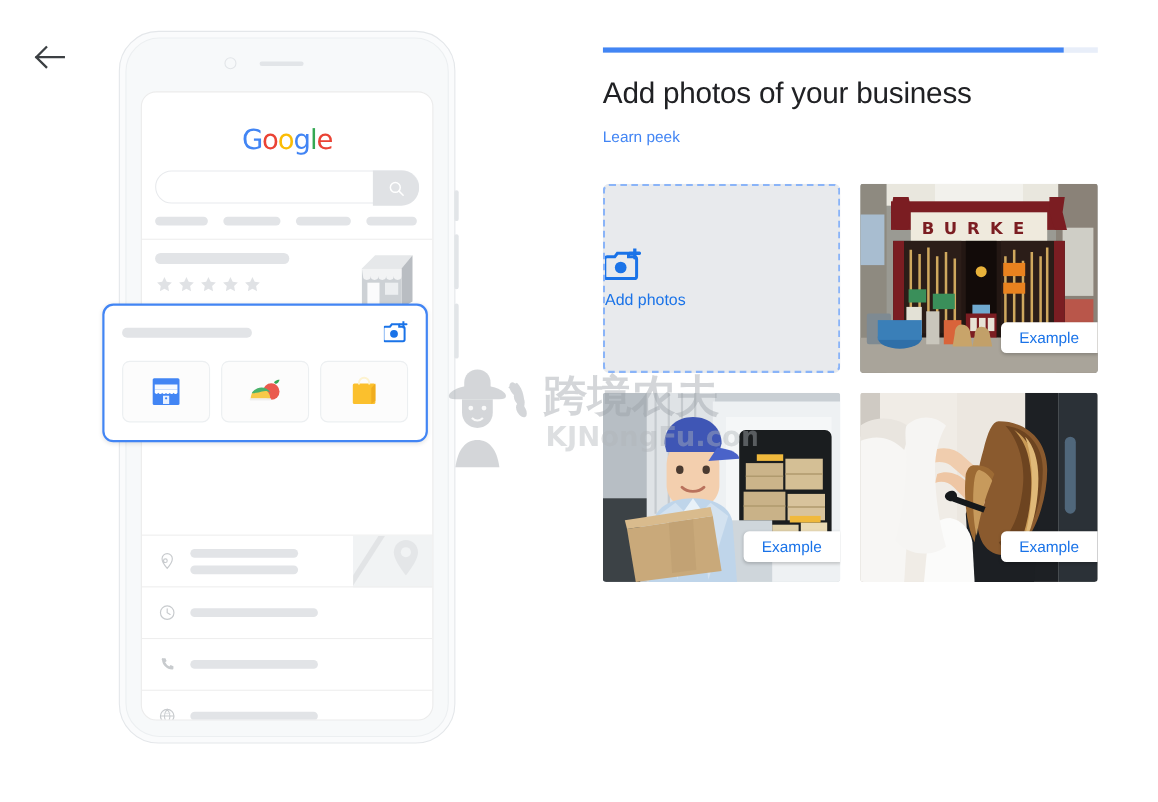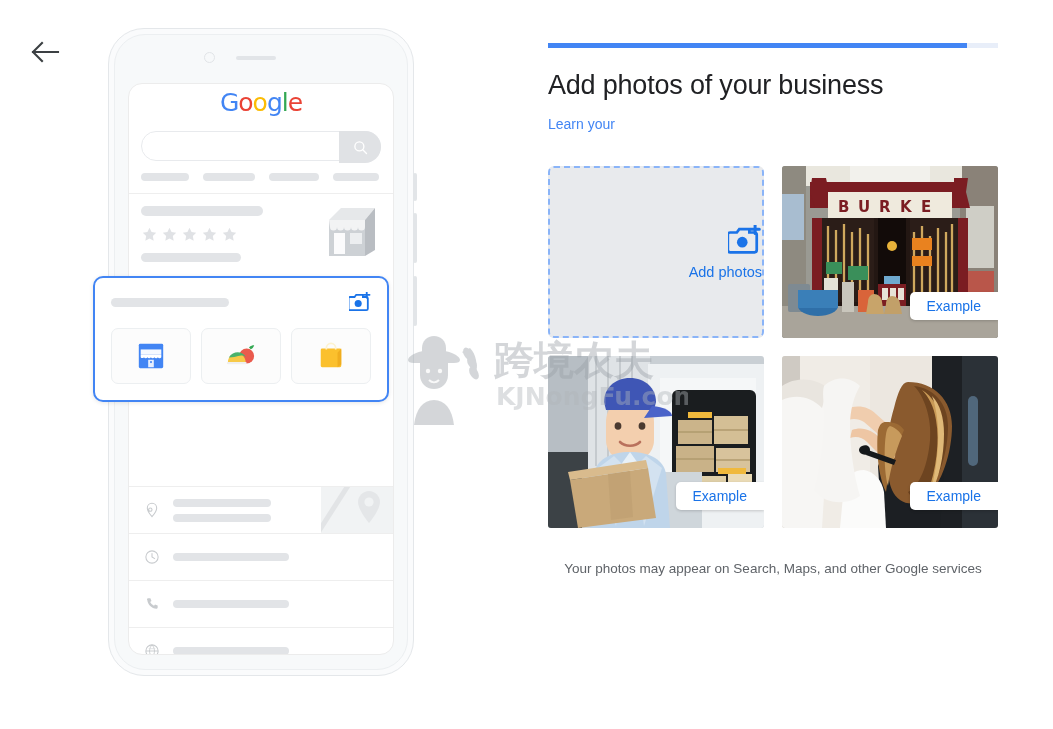--- a/index.html
+++ b/index.html
@@ -52,21 +52,21 @@
   .phone-screen {
     position: absolute; left: 20px; top: 55px; width: 266px; height: 572px;
     background: #ffffff;
     border: 1px solid #ececec;
     border-radius: 14px;
     overflow: hidden;
   }
 
   
   .g-logo {
-    text-align: center; margin-top: 4px;
+    text-align: center; margin-top: 28px;
     font-family: "DejaVu Sans", sans-serif;
     font-size: 25px; letter-spacing: -1px; font-weight: 400;
   }
   .g-logo span { display: inline-block; }
 
   
   .search-bar {
     position: relative;
     margin: 14px 12px 0 12px;
     height: 30px;
@@ -163,21 +163,21 @@
     display: grid; grid-template-columns: 216px 216px;
     gap: 18px;
   }
   .cell { position: relative; width: 216px; height: 172px; border-radius: 3px; overflow: hidden; }
 
   .dropzone {
     border: 2px dashed #8ab4f8;
     background: #e8eaed;
     border-radius: 6px;
     display: flex; flex-direction: column;
-    align-items: flex-end; justify-content: center;
+    align-items: flex-start; justify-content: center;
     cursor: pointer;
   }
   .dz-label { margin-top: 9px; font-size: 14.5px; color: #1a73e8; }
 
   .badge {
     position: absolute; right: 0; bottom: 18px;
     background: #fff; color: #1a73e8;
     font-size: 14px;
     padding: 6px 17px;
     border-radius: 5px 0 0 5px;
@@ -376,21 +376,21 @@
   </div>
 
   <div class="right">
 
 
     <div class="progress" style="background: rgb(232, 238, 249);">
       <i id="progress-fill" style="width: 93%; background: rgb(66, 133, 244);"></i>
     </div>
 
     <h1 class="headline">Add photos of your business</h1>
-    <a class="learn">Learn your</a>
+    <a class="learn">Learn peek</a>
 
     <div class="grid">
 
       <div class="cell dropzone">
         <svg width="34" height="30" viewBox="0 0 24 22">
           <path d="M1 5.5h5l1.8-2.4h7.4V5.5H19a1.6 1.6 0 011.6 1.6v11.3A1.6 1.6 0 0119 20H1a1.6 1.6 0 01-1.6-1.6V7.1A1.6 1.6 0 011 5.5z" fill="none" stroke="#1a73e8" stroke-width="2"></path>
           <circle cx="10" cy="12.6" r="3.9" fill="#1a73e8"></circle>
           <path d="M19.4 0v6.2M16.3 3.1h6.2" stroke="#1a73e8" stroke-width="2.2" stroke-linecap="round"></path>
         </svg>
         <div class="dz-label">Add photos</div>
@@ -519,21 +519,20 @@
           <path d="M86 94l28 10-2 5-28-10z" fill="#15181b"></path>
           <path d="M80 90c4-2 8 0 8 4s-4 6-8 4-4-6 0-8z" fill="#15181b"></path>
           <path d="M82 114c10 2 18 10 20 22l2 36H58l4-42c2-10 10-16 20-16z" fill="#fbfbfa"></path>
           <path d="M42 30c10-10 26-10 36 0-6 10-10 24-10 40 0 22 4 50 10 70-14 10-36 8-46-6 6-20 10-52 10-74 0-14-2-24 0-30z" fill="#f6f5f3"></path>
         </svg>
         <div class="badge">Example</div>
       </div>
 
     </div>
 
-    <div class="foot">Your photos may appear on Search, Maps, and other Google services</div>
   </div>
 
   <div class="watermark">
     <svg width="290" height="95" viewBox="0 0 290 95">
       <g fill="#9aa0a6">
         <path d="M10 30c0-4 10-10 26-10s26 6 26 10c0 2-2 3-6 3H16c-4 0-6-1-6-3z"></path>
         <path d="M24 18c0-7 5-12 12-12s12 5 12 12v8H24z"></path>
         <path d="M22 33h28v12c0 8-6 14-14 14s-14-6-14-14z"></path>
         <circle cx="30" cy="41" r="2.2" fill="#f1f1f1"></circle>
         <circle cx="42" cy="41" r="2.2" fill="#f1f1f1"></circle>

